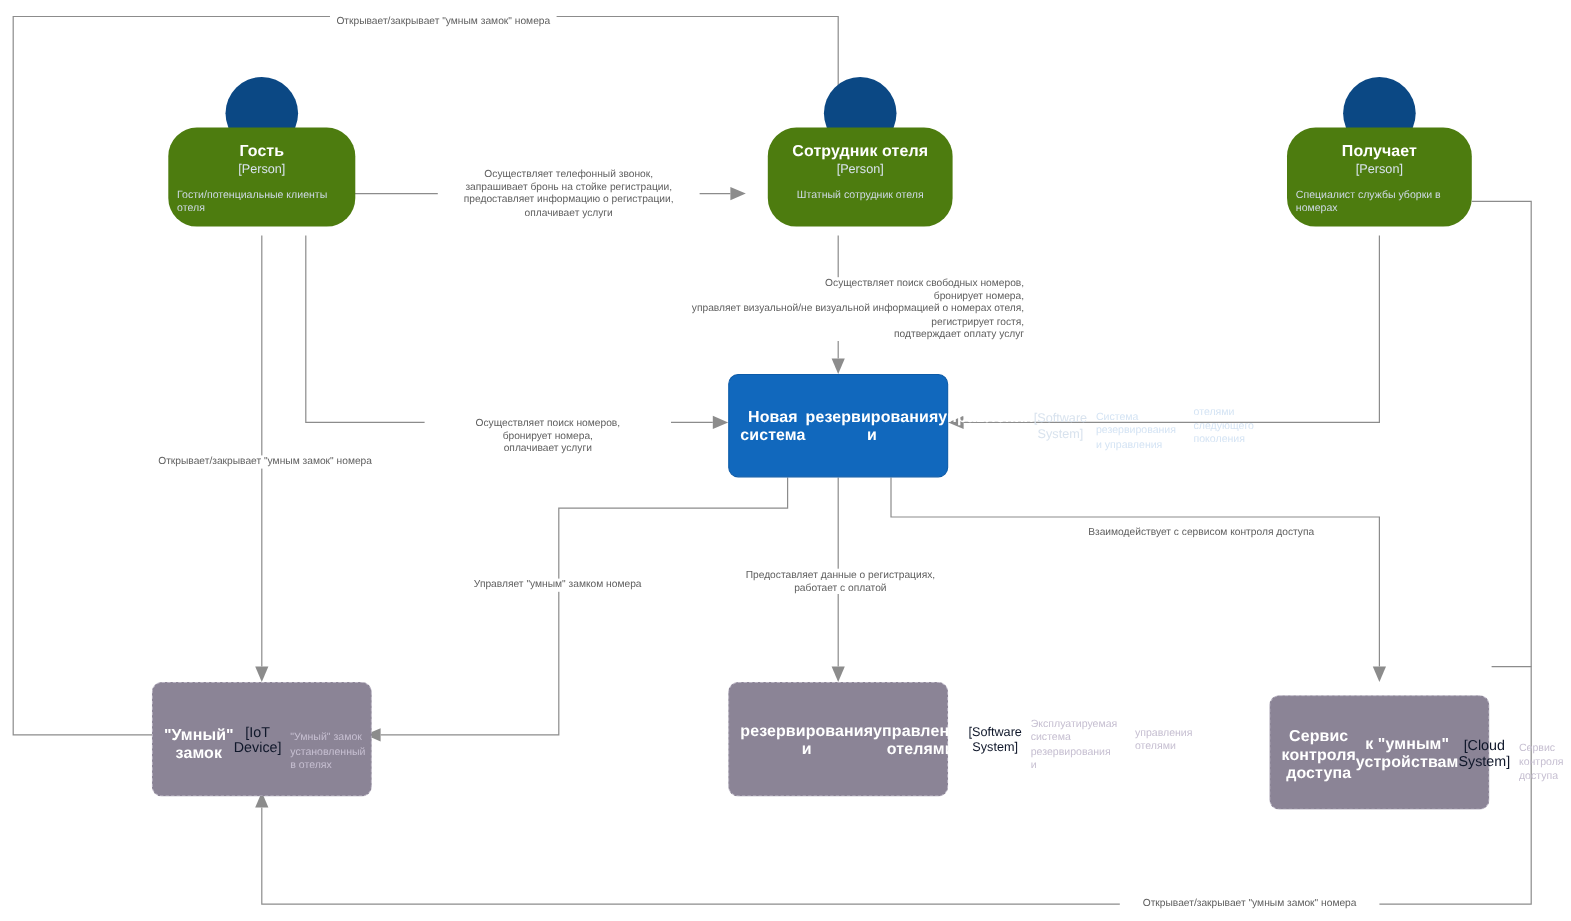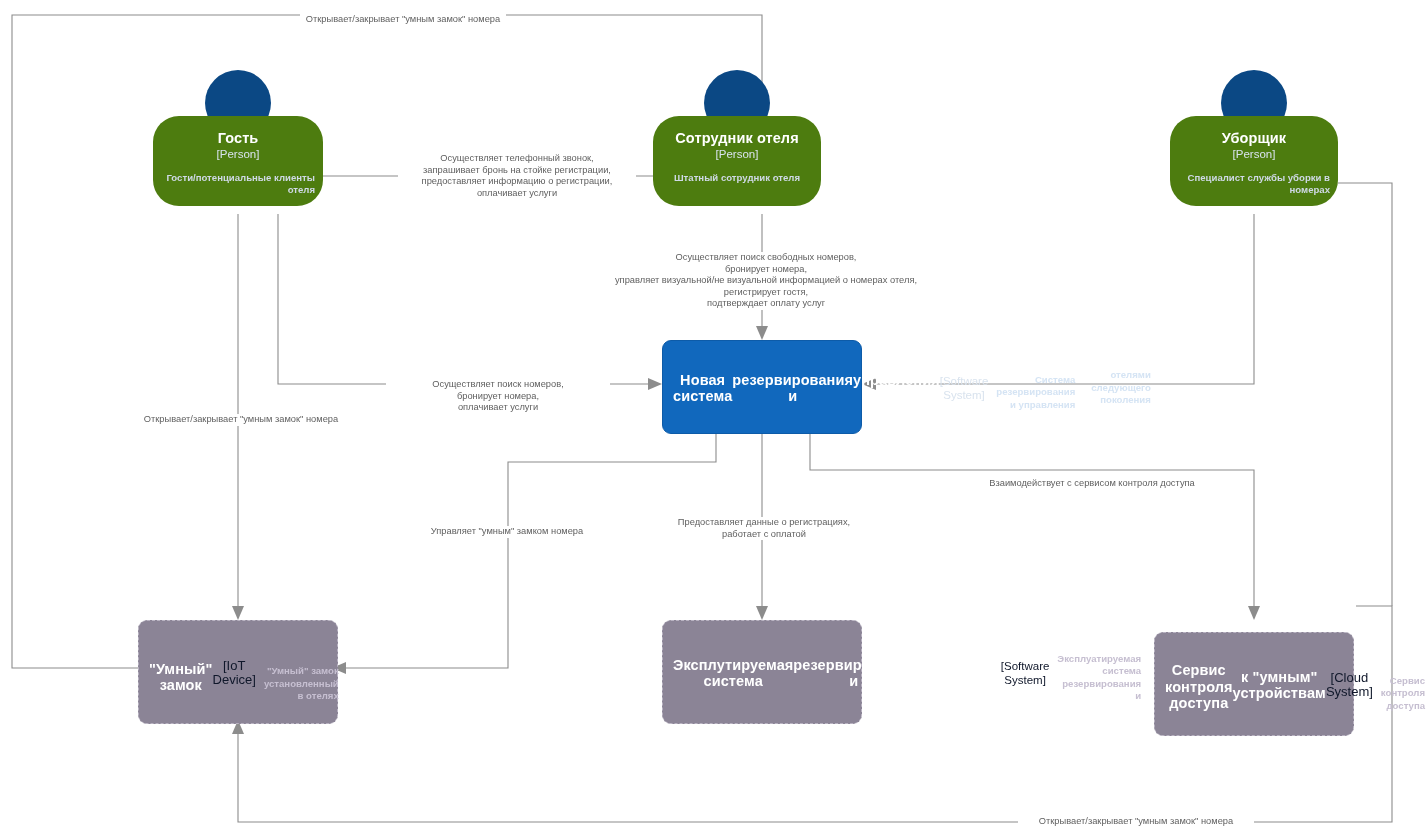--- a/index.html
+++ b/index.html
@@ -34,22 +34,22 @@
 
   .t-name{
     color:#ffffff;font-weight:bold;font-size:14.5px;line-height:16.5px;
     text-align:center;letter-spacing:.1px;
   }
   .t-type{
     color:#d9e3ee;font-size:11.5px;line-height:14px;text-align:center;
   }
   .sys.ext .t-type{color:#0f172a;}
   .t-desc{
-    color:#cfd9e6;font-size:9.6px;line-height:12.5px;text-align:right;
-    margin-top:11px;padding:0 8px;font-weight:bold;
+    color:#cfd9e6;font-size:9.6px;line-height:12.5px;text-align:left;
+    margin-top:11px;padding:0 8px;
   }
   .sys.focus .t-desc{color:#d5e4f4;margin-top:10px;}
   .sys.ext .t-desc{color:#c6bfd1;margin-top:13px;}
 
   
   .elabel{
     position:absolute;color:#5f5f5f;font-size:9.3px;line-height:11.6px;
     text-align:center;white-space:pre;background:#ffffff;padding:0 3px;
   }
 </style>
@@ -95,33 +95,33 @@
 
   <div class="node person" style="left:153px;top:70px;width:170px;height:150px;">
     <div class="head"></div>
     <div class="body">
       <div class="t-name">Гость</div>
       <div class="t-type">[Person]</div>
       <div class="t-desc">Гости/потенциальные клиенты отеля</div>
     </div>
   </div>
 
-  <div class="node person" style="left:653px;top:70px;width:168px;height:150px;">
+  <div class="node person" style="left:698px;top:70px;width:168px;height:150px;">
     <div class="head"></div>
     <div class="body">
       <div class="t-name">Сотрудник отеля</div>
       <div class="t-type">[Person]</div>
       <div class="t-desc">Штатный сотрудник отеля</div>
     </div>
   </div>
 
   <div class="node person" style="left:1170px;top:70px;width:168px;height:150px;">
     <div class="head"></div>
     <div class="body">
-      <div class="t-name">Уборщик</div>
+      <div class="t-name">Получает</div>
       <div class="t-type">[Person]</div>
       <div class="t-desc">Специалист службы уборки в номерах</div>
     </div>
   </div>
 
   <div class="node sys focus" style="left:662px;top:340px;width:200px;height:94px;">
     <div class="t-name">Новая система</div>
     <div class="t-name">резервирования и</div>
     <div class="t-name">управления отелями</div>
     <div class="t-type">[Software System]</div>
@@ -129,21 +129,20 @@
     <div class="t-desc" style="margin-top:0;">отелями следующего поколения</div>
   </div>
 
   <div class="node sys ext" style="left:138px;top:620px;width:200px;height:104px;">
     <div class="t-name" style="margin-top:8px;">"Умный" замок</div>
     <div class="t-type" style="font-size:13px;">[IoT Device]</div>
     <div class="t-desc" style="margin-top:22px;">"Умный" замок установленный в отелях</div>
   </div>
 
   <div class="node sys ext" style="left:662px;top:620px;width:200px;height:104px;">
-    <div class="t-name">Эксплутируемая система</div>
     <div class="t-name">резервирования и</div>
     <div class="t-name">управления отелями</div>
     <div class="t-type">[Software System]</div>
     <div class="t-desc" style="margin-top:9px;">Эксплуатируемая система резервирования и</div>
     <div class="t-desc" style="margin-top:0;">управления отелями</div>
   </div>
 
   <div class="node sys ext" style="left:1154px;top:620px;width:200px;height:104px;margin-top:12px;">
     <div class="t-name" style="margin-top:4px;">Сервис контроля доступа</div>
     <div class="t-name">к "умным" устройствам</div>
@@ -151,21 +150,21 @@
     <div class="t-desc" style="margin-top:17px;">Сервис контроля доступа</div>
   </div>
 
   <div class="elabel" style="left:300px;top:14px;width:200px;">Открывает/закрывает "умным замок" номера</div>
 
   <div class="elabel" style="left:398px;top:153px;width:232px;">Осуществляет телефонный звонок,
 запрашивает бронь на стойке регистрации,
 предоставляет информацию о регистрации,
 оплачивает услуги</div>
 
-  <div class="elabel" style="left:598px;top:252px;width:330px;">Осуществляет поиск свободных номеров,
+  <div class="elabel" style="left:598px;top:252px;width:330px;text-align:right;">Осуществляет поиск свободных номеров,
 бронирует номера,
 управляет визуальной/не визуальной информацией о номерах отеля,
 регистрирует гостя,
 подтверждает оплату услуг</div>
 
   <div class="elabel" style="left:386px;top:379px;width:218px;">Осуществляет поиск номеров,
 бронирует номера,
 оплачивает услуги</div>
 
 

